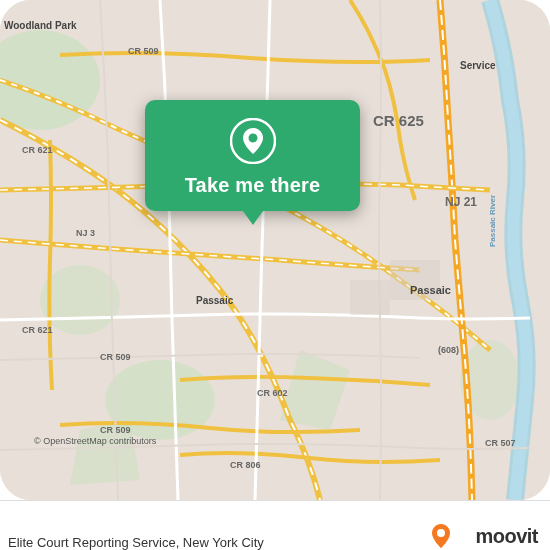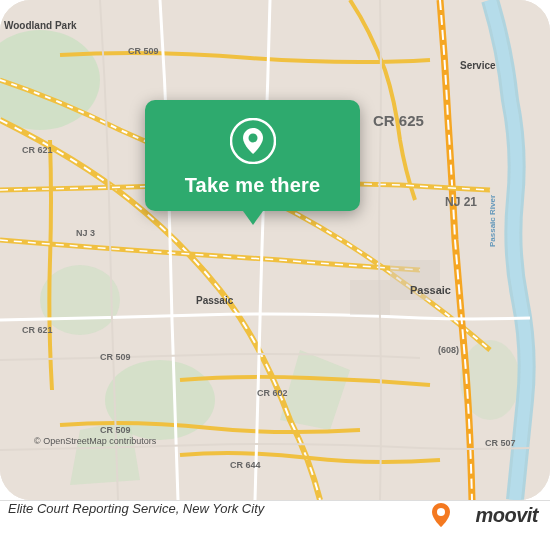--- a/index.html
+++ b/index.html
@@ -71,25 +71,24 @@
       letter-spacing: 0.2px;
       white-space: nowrap;
     }
 
     
     #bottom-bar {
       width: 550px;
       height: 50px;
       background: #fff;
       display: flex;
-      align-items: flex-start;
+      align-items: flex-end;
       justify-content: space-between;
       padding: 0 12px 0 8px;
       border-top: 1px solid #ddd;
-      font-style: italic;
     }
 
     .location-text {
       font-size: 13px;
       color: #333;
     }
 
     .moovit-logo {
       display: flex;
       align-items: center;
@@ -197,21 +196,21 @@
   <div class="map-label" style="top:46px; left:128px; font-size:9px; color:#666;">CR 509</div>
   <div class="map-label" style="top:68px; left:373px; font-size:15px; color:#666;margin-top:44px;">CR 625</div>
   <div class="map-label" style="top:145px; left:22px; font-size:9px; color:#666;">CR 621</div>
   <div class="map-label" style="top:145px; left:183px; font-size:9px; color:#666;">CR 61</div>
   <div class="map-label" style="top:228px; left:76px; font-size:9px; color:#666;">NJ 3</div>
   <div class="map-label" style="top:325px; left:22px; font-size:9px; color:#666;">CR 621</div>
   <div class="map-label" style="top:352px; left:100px; font-size:9px; color:#666;">CR 509</div>
   <div class="map-label" style="top:425px; left:100px; font-size:9px; color:#666;">CR 509</div>
   <div class="map-label" style="top:388px; left:257px; font-size:9px; color:#666;">CR 602</div>
   <div class="map-label" style="top:195px; left:445px; font-size:12px; color:#666;">NJ 21</div>
-  <div class="map-label" style="top:460px; left:230px; font-size:9px; color:#666;">CR 644</div>
+  <div class="map-label" style="top:460px; left:230px; font-size:9px; color:#666;">CR 806</div>
   <div class="map-label" style="top:438px; left:465px; font-size:9px; color:#666;margin-left:20px;">CR 507</div>
   <div class="map-label" style="top:345px; left:438px; font-size:9px; color:#666;">(608)</div>
   <div class="map-label" style="top:195px; left:488px; font-size:8px; color:#6699bb; writing-mode:vertical-rl; transform:rotate(180deg);">Passaic River</div>
 
   <div id="popup-card">
 
     <svg class="pin-icon" viewBox="0 0 46 46" fill="none" xmlns="http://www.w3.org/2000/svg">
       <circle cx="23" cy="23" r="22" stroke="white" stroke-width="2.5" fill="none"></circle>
       <path d="M23 10 C17.477 10 13 14.477 13 20 C13 27 23 36 23 36 C23 36 33 27 33 20 C33 14.477 28.523 10 23 10 Z" fill="white"></path>
       <circle cx="23" cy="20" r="4.5" fill="#2eaa6e"></circle>

